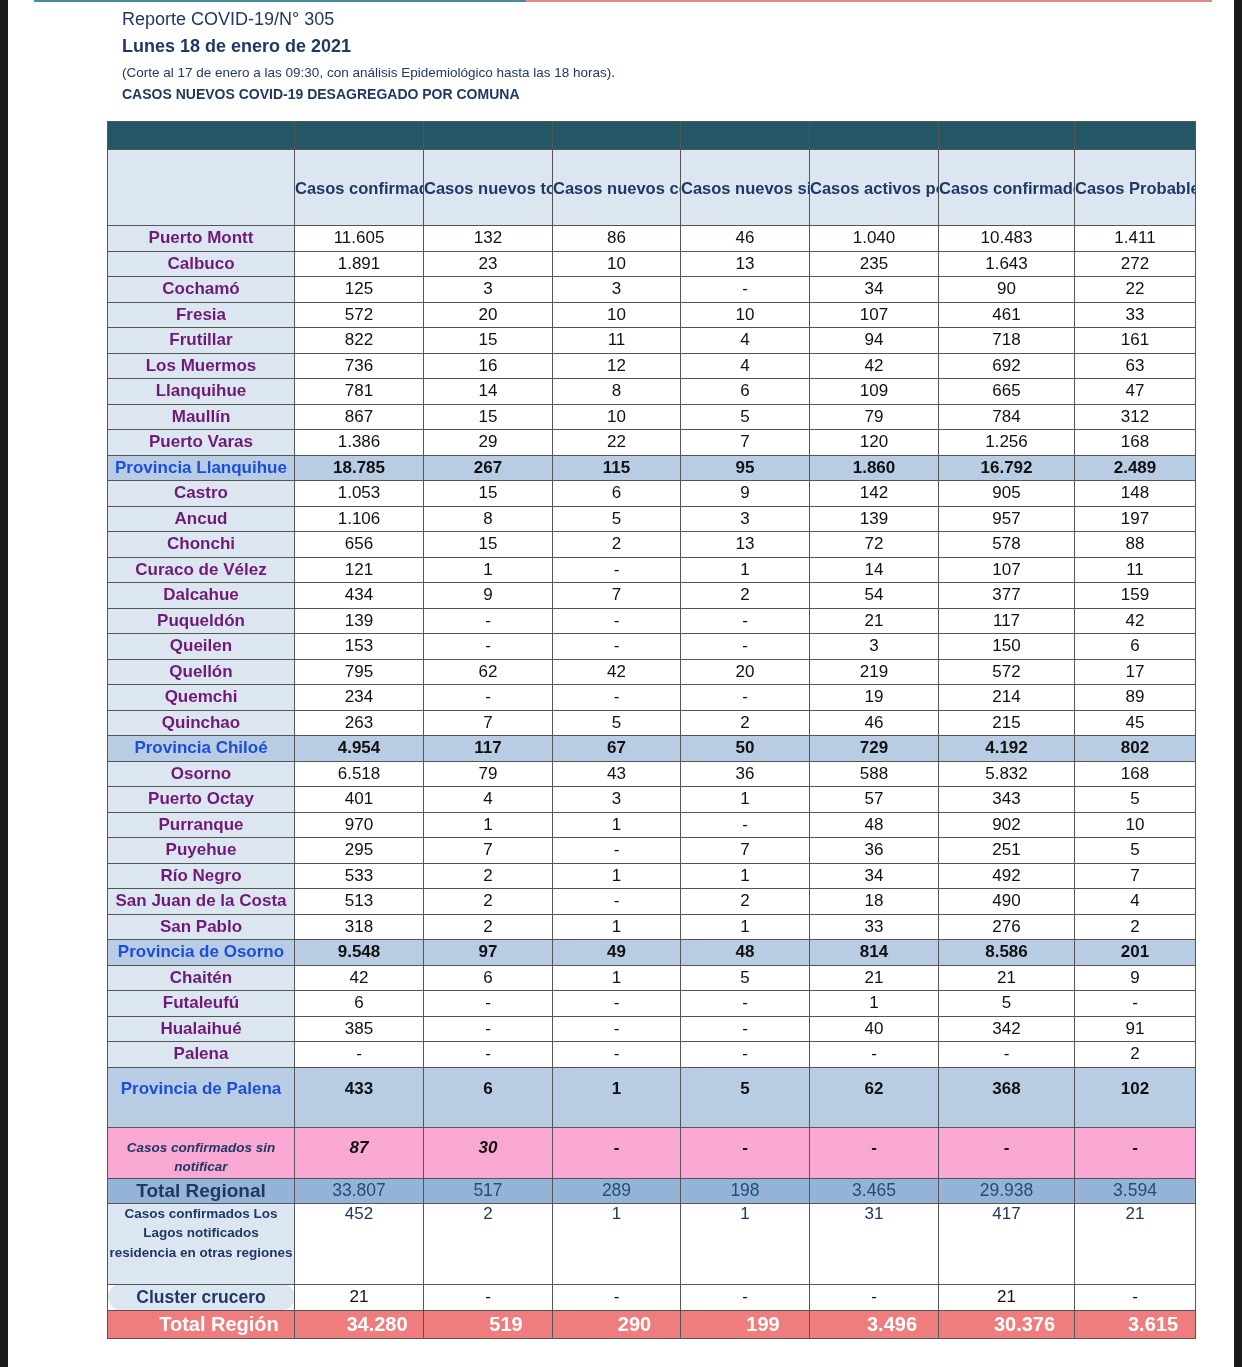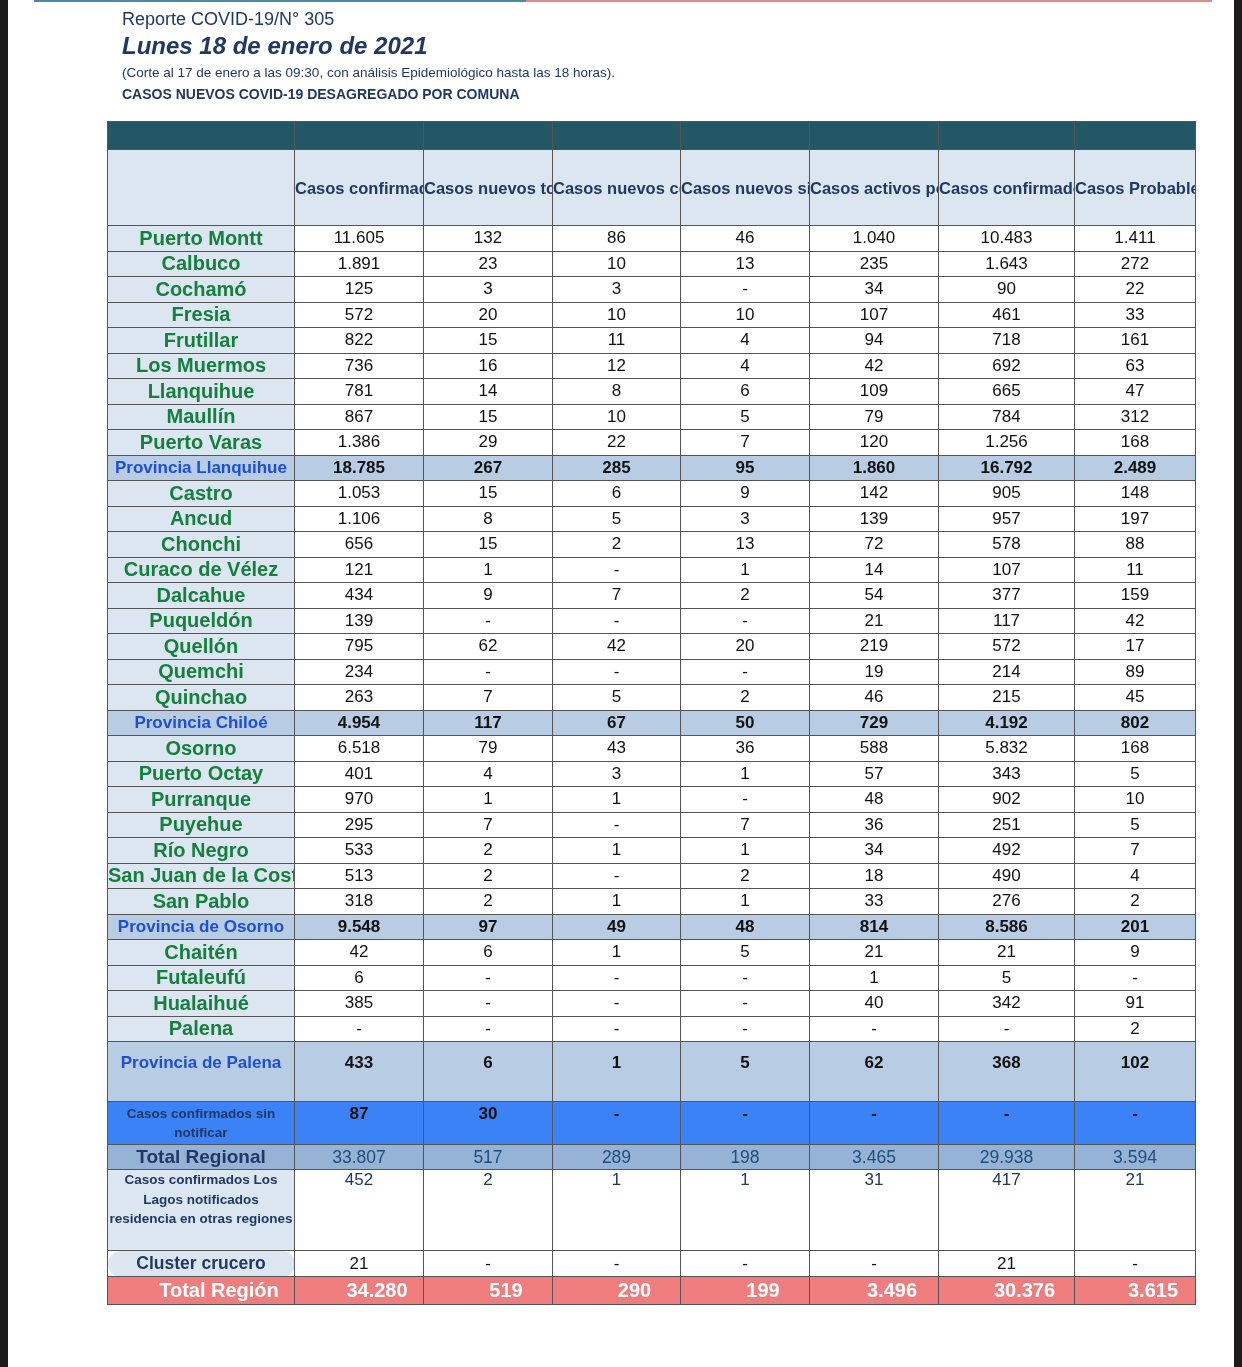--- a/index.html
+++ b/index.html
@@ -9,43 +9,43 @@
     font-family: "Liberation Sans", sans-serif;
   }
   .page {
     position: absolute; left: 8px; top: 0; width: 1226px; height: 1367px;
     background: #ffffff;
   }
   .topline-teal { position: absolute; left: 26px; top: 0; width: 492px; height: 2px; background: #4a8aa0; }
   .topline-red { position: absolute; left: 518px; top: 0; width: 686px; height: 2px; background: #e08a8a; }
   .header { position: absolute; left: 114px; top: 6px; color: #1f3864; }
   .title { font-size: 18px; font-weight: normal; line-height: 26px; }
-  .subtitle { font-size: 24px; font-weight: bold; line-height: 28px; font-style: italic; }
+  .subtitle { font-size: 18px; font-weight: bold; line-height: 28px; }
   .note { font-size: 13.5px; line-height: 22px; margin-top: 2px; }
   .section { font-size: 14px; font-weight: bold; line-height: 20px; }
 
   table.report {
     position: absolute; left: 99px; top: 121px;
     border-collapse: collapse; table-layout: fixed;
     width: 1088px;
     font-size: 17px; color: #111;
   }
   table.report td, table.report th {
     border: 1px solid #555; text-align: center; padding: 0; overflow: hidden;
     white-space: nowrap;
   }
   .band td { background: #235766; height: 27px; border-color: #235766; border-left: 1px solid #4a7a88; }
   .colhead th { background: #dce6f1; color: #1f3864; font-weight: bold; font-size: 16.5px; line-height: 24px; height: 75px; white-space: normal; vertical-align: middle; }
   .colhead th.blank { background: #dce6f1; }
   tr.row td { height: 24.5px; background: #fff; }
-  tr.row td.name { background: #dce6f1; color: #15803d; font-weight: bold; font-size: 20px; }
+  tr.row td.name { background: #dce6f1; color: #701a75; font-weight: bold; font-size: 17px; }
   tr.prov td { background: #b8cce4; font-weight: bold; height: 24.5px; }
   tr.prov td.name { color: #1d4ed8; font-size: 17px; }
   tr.prov-tall td { height: 48px; vertical-align: top; padding-top: 11px; }
-  tr.unnot td { background: #3b82f6; font-weight: bold; height: 40px; vertical-align: top; padding-top: 2px; }
+  tr.unnot td { background: #f9a8d4; font-weight: bold; height: 40px; vertical-align: top; padding-top: 10px; font-style: italic; }
   tr.unnot td.name { color: #1f3864; font-size: 13.5px; white-space: normal; line-height: 19px; }
   tr.total td { background: #95b3d7; color: #1f4e79; height: 24px; font-size: 17.5px; }
   tr.total td.name { color: #1f3864; font-weight: bold; font-size: 19px; }
   tr.other td { background: #fff; height: 80px; vertical-align: top; color: #1f3864; }
   tr.other td.name { background: #dce6f1; font-weight: bold; font-size: 13.5px; white-space: normal; line-height: 19.5px; }
   tr.cluster td { background: #fff; height: 25px; }
   tr.cluster td.name { background: #dce6f1; color: #1f3864; font-weight: bold; font-size: 17.5px; border-radius: 13px; }
   tr.grand td { background: #ef7d7d; color: #fff; font-weight: bold; height: 27px; font-size: 20px; padding-left: 36px; }
 </style>
 </head>
@@ -181,21 +181,21 @@
           <td>22</td>
           <td>7</td>
           <td>120</td>
           <td>1.256</td>
           <td>168</td>
         </tr>
         <tr class="prov">
           <td class="name">Provincia Llanquihue</td>
           <td>18.785</td>
           <td>267</td>
-          <td>285</td>
+          <td>115</td>
           <td>95</td>
           <td>1.860</td>
           <td>16.792</td>
           <td>2.489</td>
         </tr>
         <tr class="row">
           <td class="name">Castro</td>
           <td>1.053</td>
           <td>15</td>
           <td>6</td>
@@ -246,20 +246,30 @@
         </tr>
         <tr class="row">
           <td class="name">Puqueldón</td>
           <td>139</td>
           <td>-</td>
           <td>-</td>
           <td>-</td>
           <td>21</td>
           <td>117</td>
           <td>42</td>
+        </tr>
+        <tr class="row">
+          <td class="name">Queilen</td>
+          <td>153</td>
+          <td>-</td>
+          <td>-</td>
+          <td>-</td>
+          <td>3</td>
+          <td>150</td>
+          <td>6</td>
         </tr>
         <tr class="row">
           <td class="name">Quellón</td>
           <td>795</td>
           <td>62</td>
           <td>42</td>
           <td>20</td>
           <td>219</td>
           <td>572</td>
           <td>17</td>

